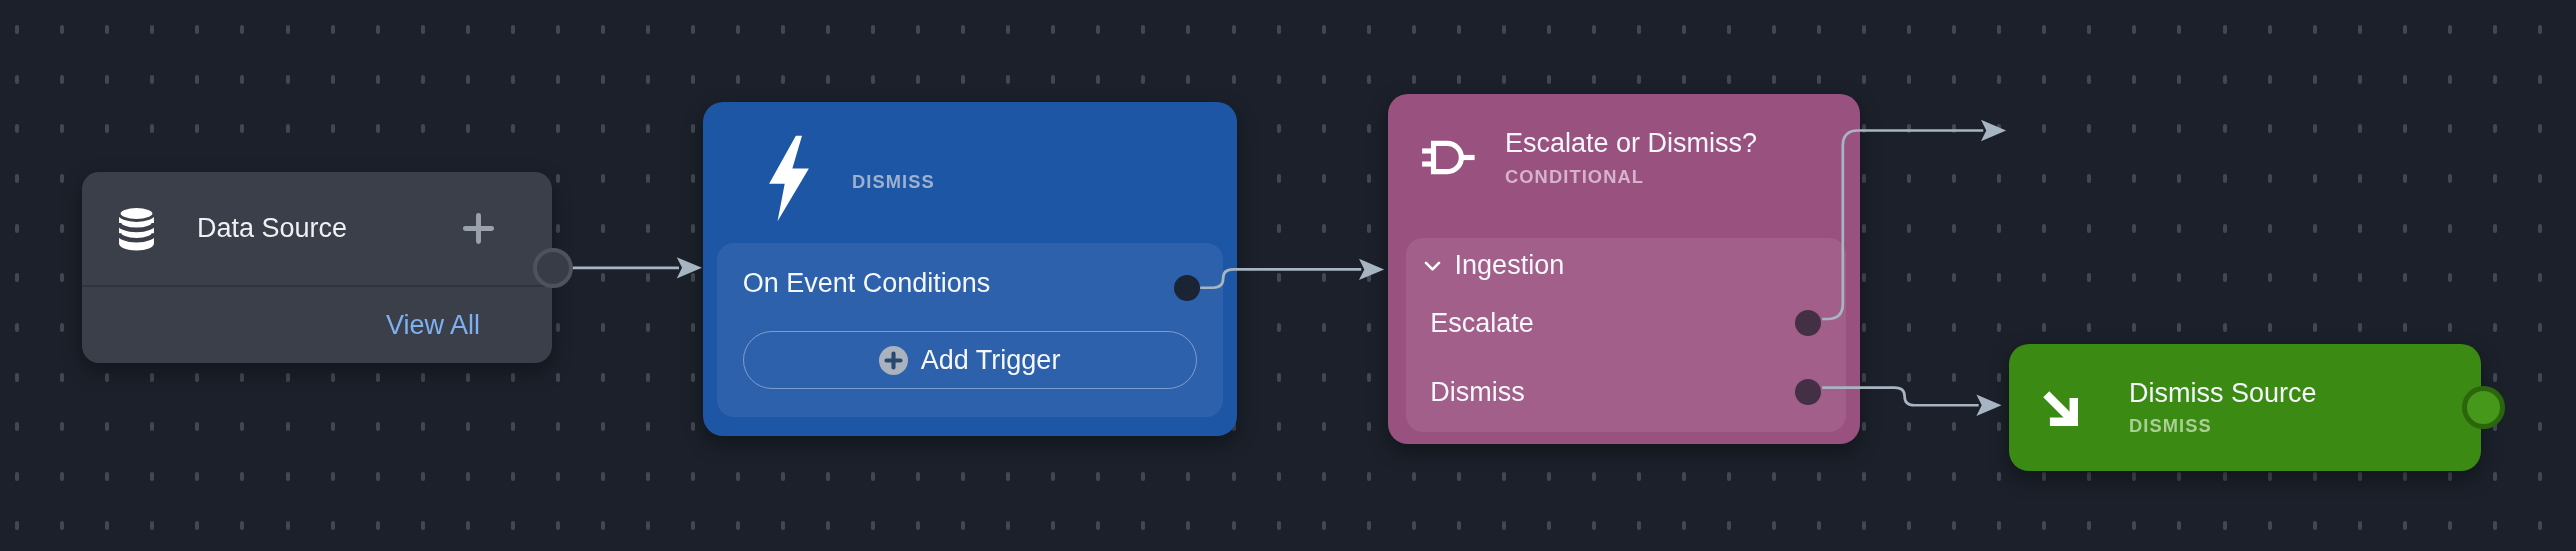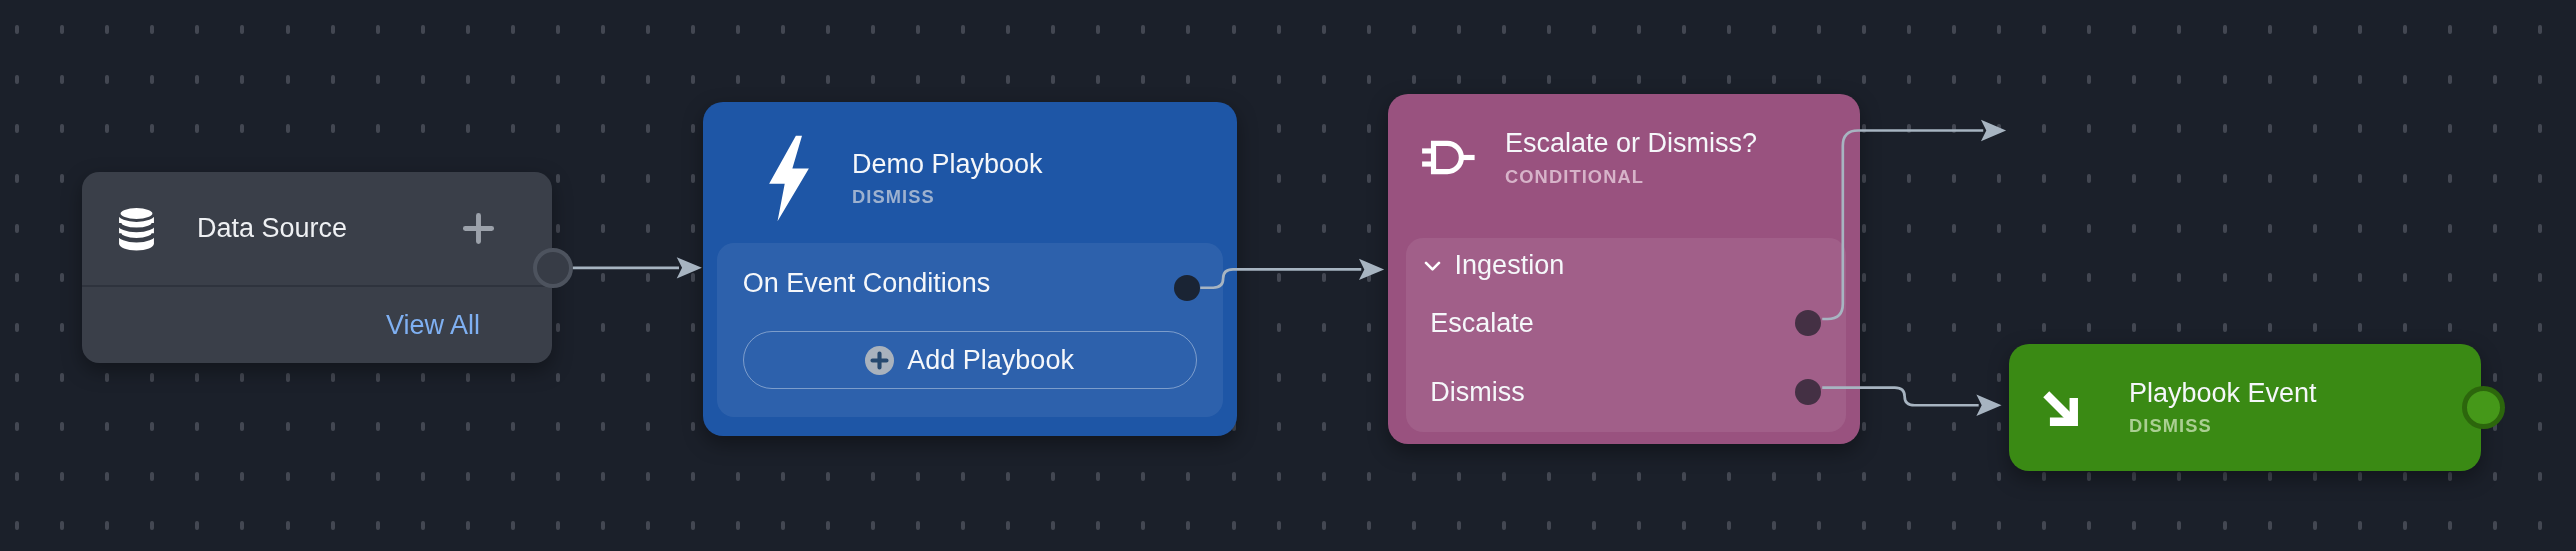--- a/index.html
+++ b/index.html
@@ -741,37 +741,36 @@
   </div>
 
   <div class="node" id="node-playbook">
     <div class="pb-header">
       <span class="pb-icon">
         <svg width="52" height="89" viewBox="0 0 34 58">
           <path fill="#ffffff" d="M21.5 1 L4 32.5 H14.2 L9.5 57 L30 22.5 H19.2 L25.5 1 Z"></path>
         </svg>
       </span>
       <div class="pb-titleblock">
-        <div class="node-title">Demo Playbook</div>
         <div class="node-type pb-type">DISMISS</div>
       </div>
     </div>
     <div class="inner-panel" id="panel-playbook">
       <div id="row-trigger">
         <span class="row-label">On Event Conditions</span>
         <div class="port" id="port-trigger-out"></div>
       </div>
       <button id="btn-add-trigger">
         <span style="width:29px;height:29px;flex:none;">
           <svg width="29" height="29" viewBox="0 0 24 24">
             <circle cx="12" cy="12" r="12" fill="#a9b2bd"></circle>
             <path d="M12 6.2 V17.8 M6.2 12 H17.8" stroke="#27496f" stroke-width="3.4" stroke-linecap="round"></path>
           </svg>
         </span>
-        <span>Add Playbook</span>
+        <span>Add Trigger</span>
       </button>
     </div>
   </div>
 
   <div class="node" id="node-conditional">
     <div class="cd-header">
       <span class="cd-icon">
         <svg width="55" height="35" viewBox="0 0 36 23">
           <g fill="none" stroke="#ffffff" stroke-width="3.4">
             <path d="M0 7.2 H7.5"></path>
@@ -810,21 +809,21 @@
   <div class="node action-node" id="node-dismiss">
     <span class="action-icon">
       <svg width="44" height="44" viewBox="0 0 24 24">
         <g fill="none" stroke="#ffffff" stroke-width="4.6">
           <path d="M4.5 4.5 L18 18"></path>
           <polyline points="19.5,6.5 19.5,19.5 6.5,19.5"></polyline>
         </g>
       </svg>
     </span>
     <div class="action-titleblock">
-      <div class="node-title">Playbook Event</div>
+      <div class="node-title">Dismiss Source</div>
       <div class="node-type">DISMISS</div>
     </div>
     <div class="port" id="port-dismiss-out"></div>
   </div>
 
   <svg id="edge-layer" width="2576" height="551" viewBox="0 0 3374 722">
     <g>
       <path class="edge" d="M750 351 H889"></path>
       <polygon class="arrowhead" points="919,351 886,337 893,351 886,365"></polygon>
     </g>

